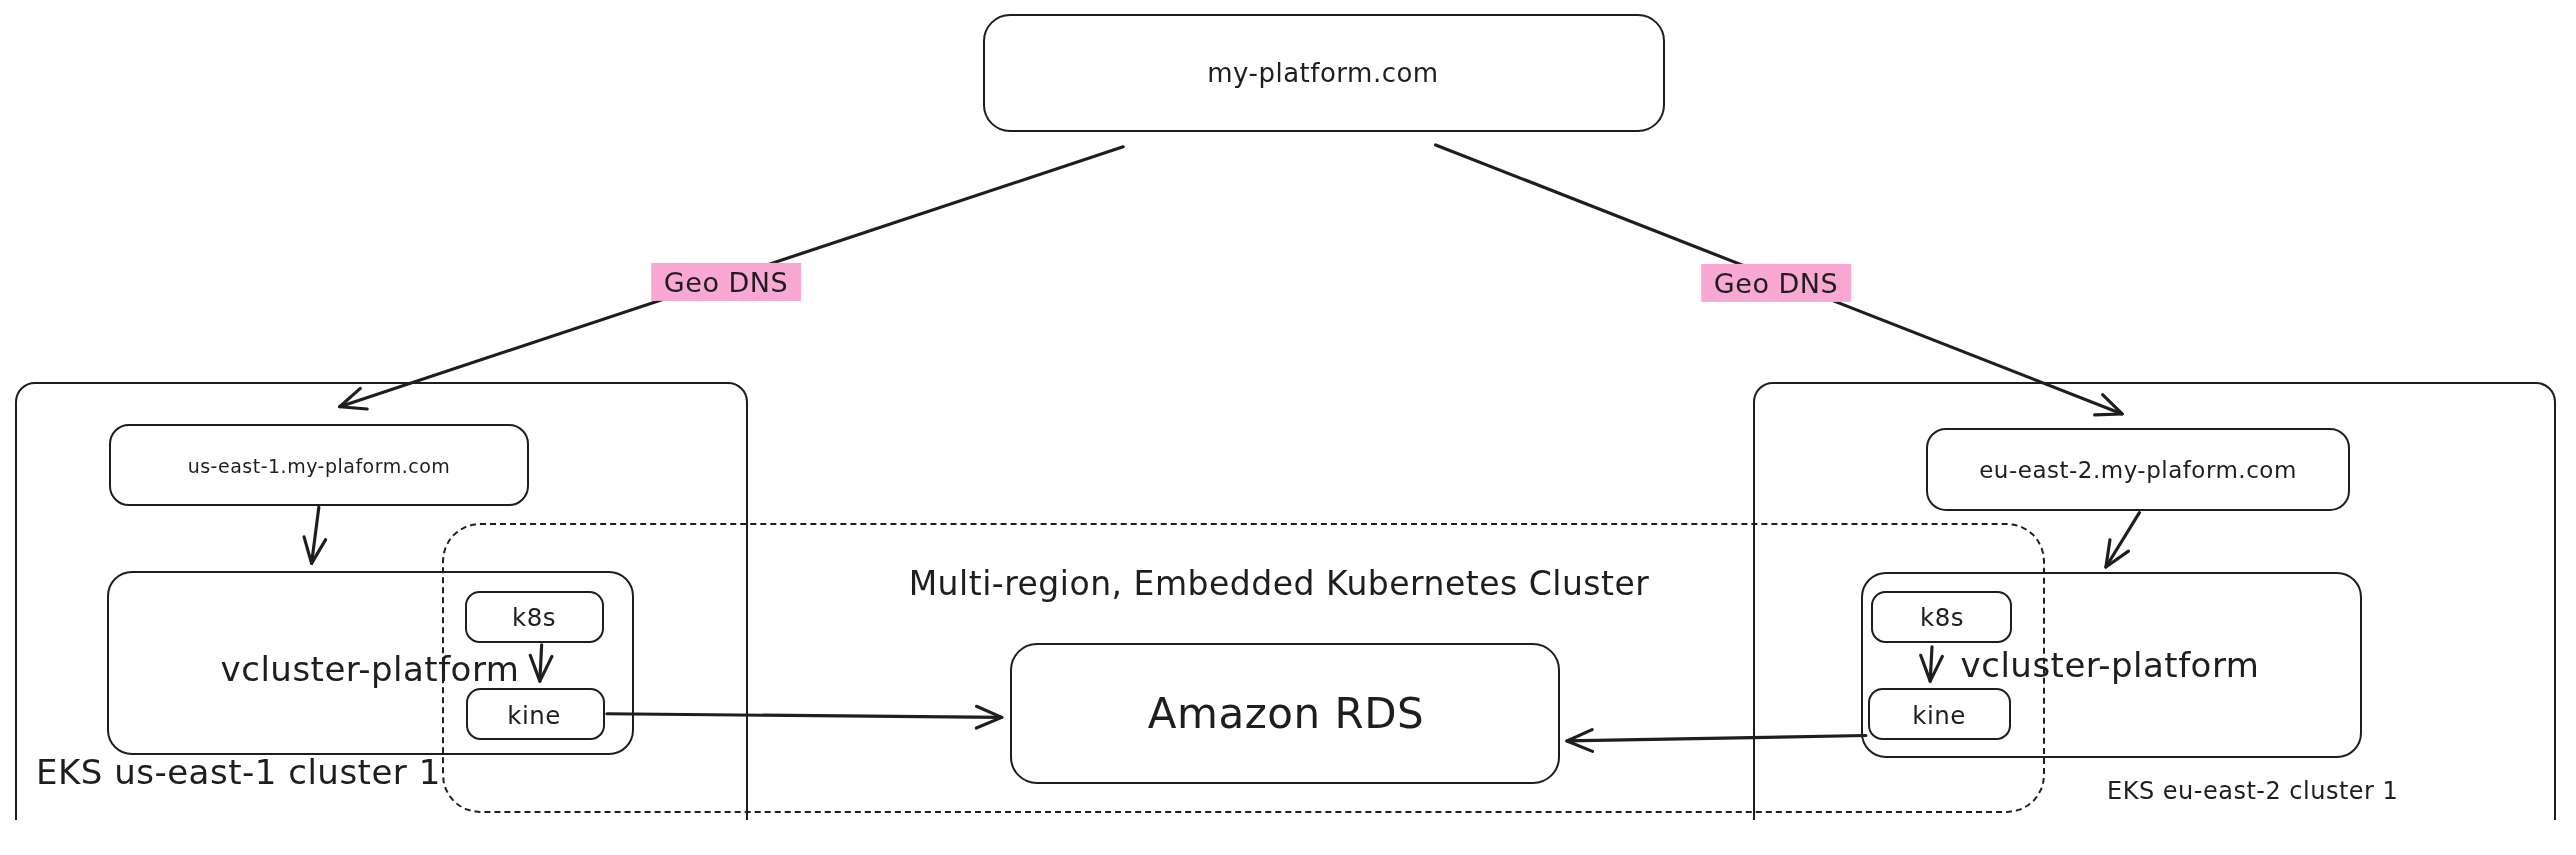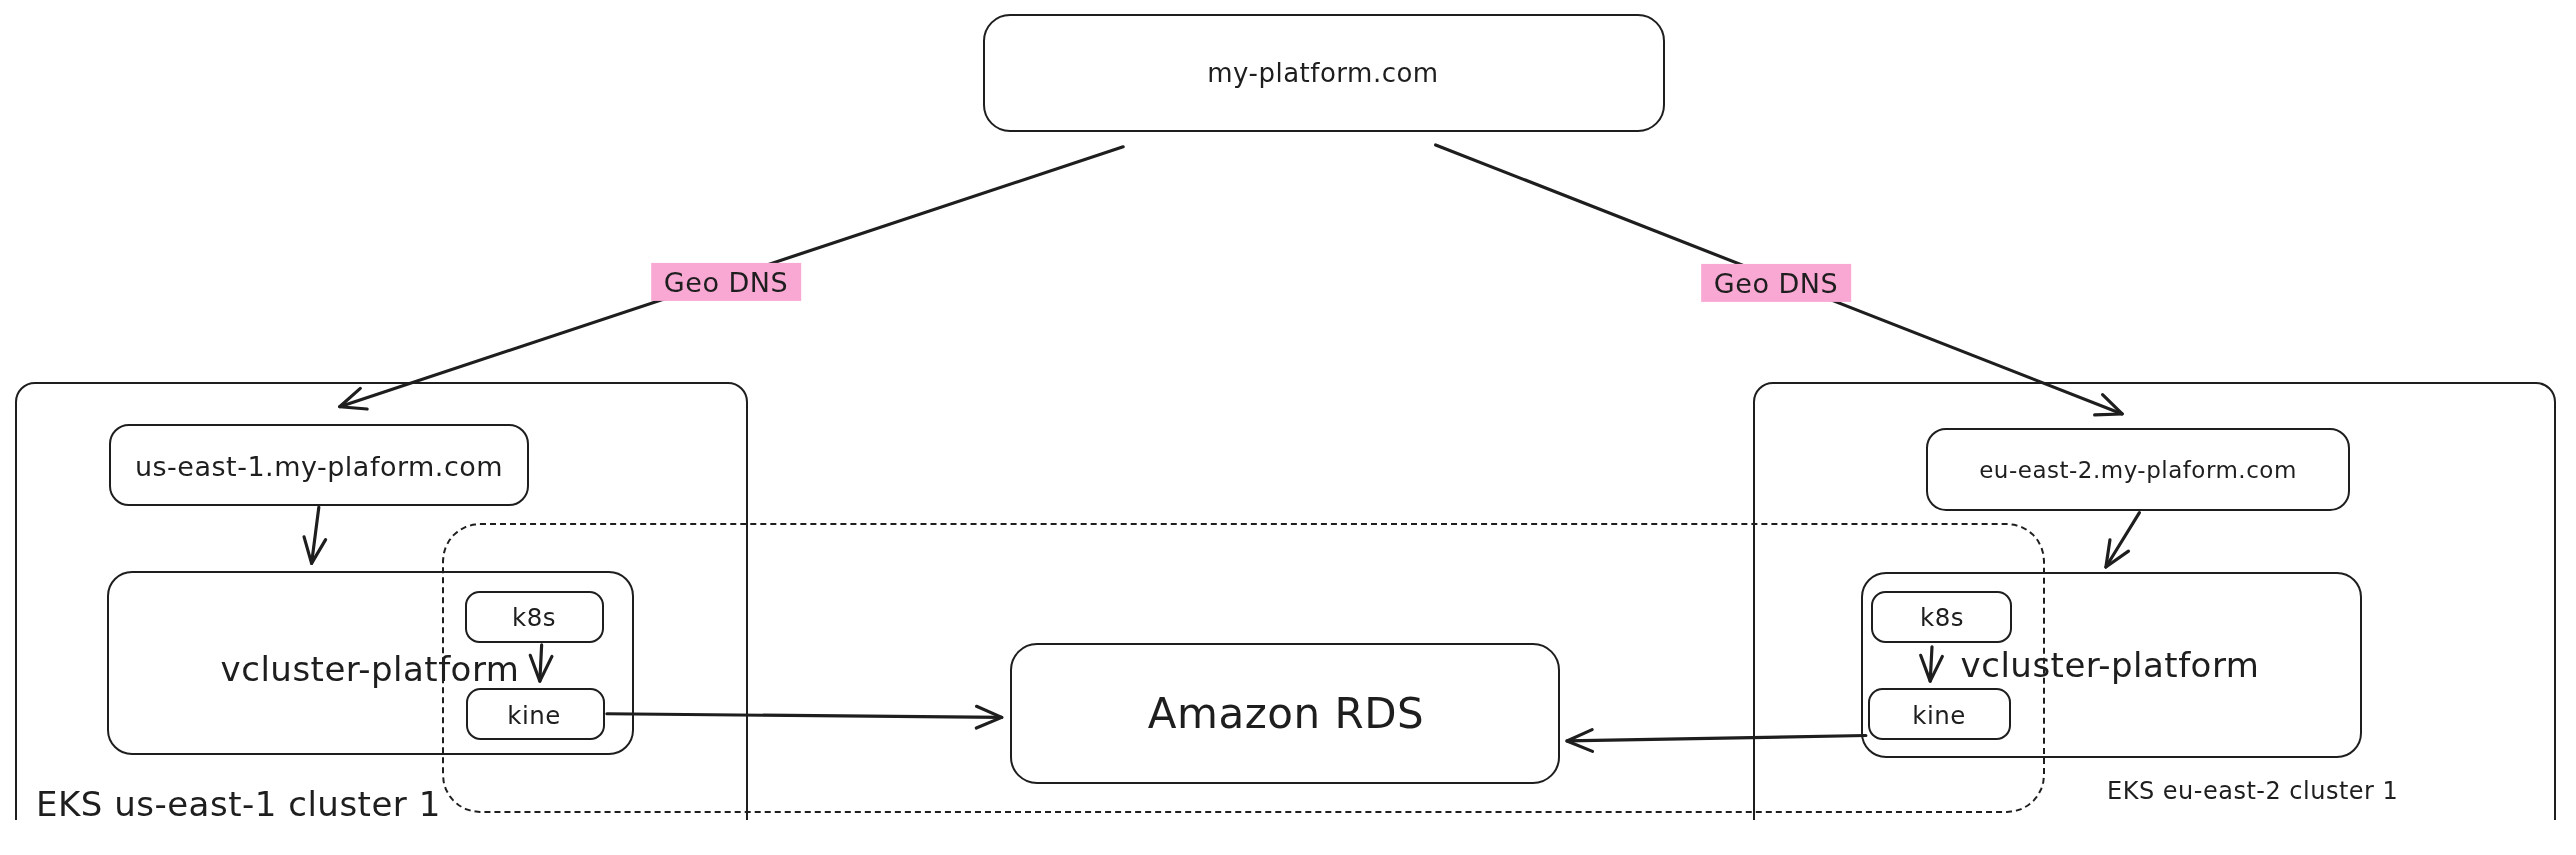--- a/index.html
+++ b/index.html
@@ -62,34 +62,35 @@
     </g>
   </svg>
 
   <div class="node" style="left:983px;top:13.6px;width:682px;height:118px;border-radius:27px;"></div>
   <div class="label center" style="left:1323px;top:73px;font-size:26px;">my-platform.com</div>
 
   <div class="edge-label" style="left:726px;top:282px;font-size:27px;">Geo DNS</div>
   <div class="edge-label" style="left:1776px;top:283px;font-size:27px;">Geo DNS</div>
 
   <div class="node" style="left:15.4px;top:382px;width:733px;height:464px;border-radius:20px;"></div>
-  <div class="label" style="left:36px;top:784px;font-size:34px;">EKS us-east-1 cluster 1</div>
+  <div class="label" style="left:36px;top:752px;font-size:34px;">EKS us-east-1 cluster 1</div>
 
   <div class="node" style="left:109px;top:424px;width:420px;height:82px;border-radius:20px;"></div>
-  <div class="label center" style="left:319px;top:466px;font-size:27px;">us-east-1.my-plaform.com</div>
+  <div class="label center" style="left:319px;top:466px;font-size:19px;">us-east-1.my-plaform.com</div>
 
   <div class="node" style="left:107px;top:571px;width:527px;height:184px;border-radius:25px;"></div>
   <div class="label center" style="left:370px;top:669px;font-size:34px;">vcluster-platform</div>
 
   <div class="node small" style="left:465px;top:591px;width:139px;height:52px;"></div>
   <div class="label center" style="left:534px;top:617px;font-size:24.5px;">k8s</div>
 
   <div class="node small" style="left:466px;top:688px;width:139px;height:52px;"></div>
   <div class="label center" style="left:534px;top:715px;font-size:24.5px;">kine</div>
 
+  <div class="label center" style="left:1279px;top:583px;font-size:33px;">Multi-region, Embedded Kubernetes Cluster</div>
 
   <div class="node" style="left:1010px;top:643px;width:550px;height:141px;border-radius:27px;"></div>
   <div class="label center" style="left:1286px;top:713px;font-size:42px;">Amazon RDS</div>
 
   <div class="node" style="left:1753px;top:382px;width:803px;height:464px;border-radius:20px;"></div>
   <div class="label" style="left:2087px;top:777px;font-size:24px;margin-left:20px;">EKS eu-east-2 cluster 1</div>
 
   <div class="node" style="left:1926px;top:428px;width:424px;height:83px;border-radius:20px;"></div>
   <div class="label center" style="left:2138px;top:470px;font-size:23px;">eu-east-2.my-plaform.com</div>
 

